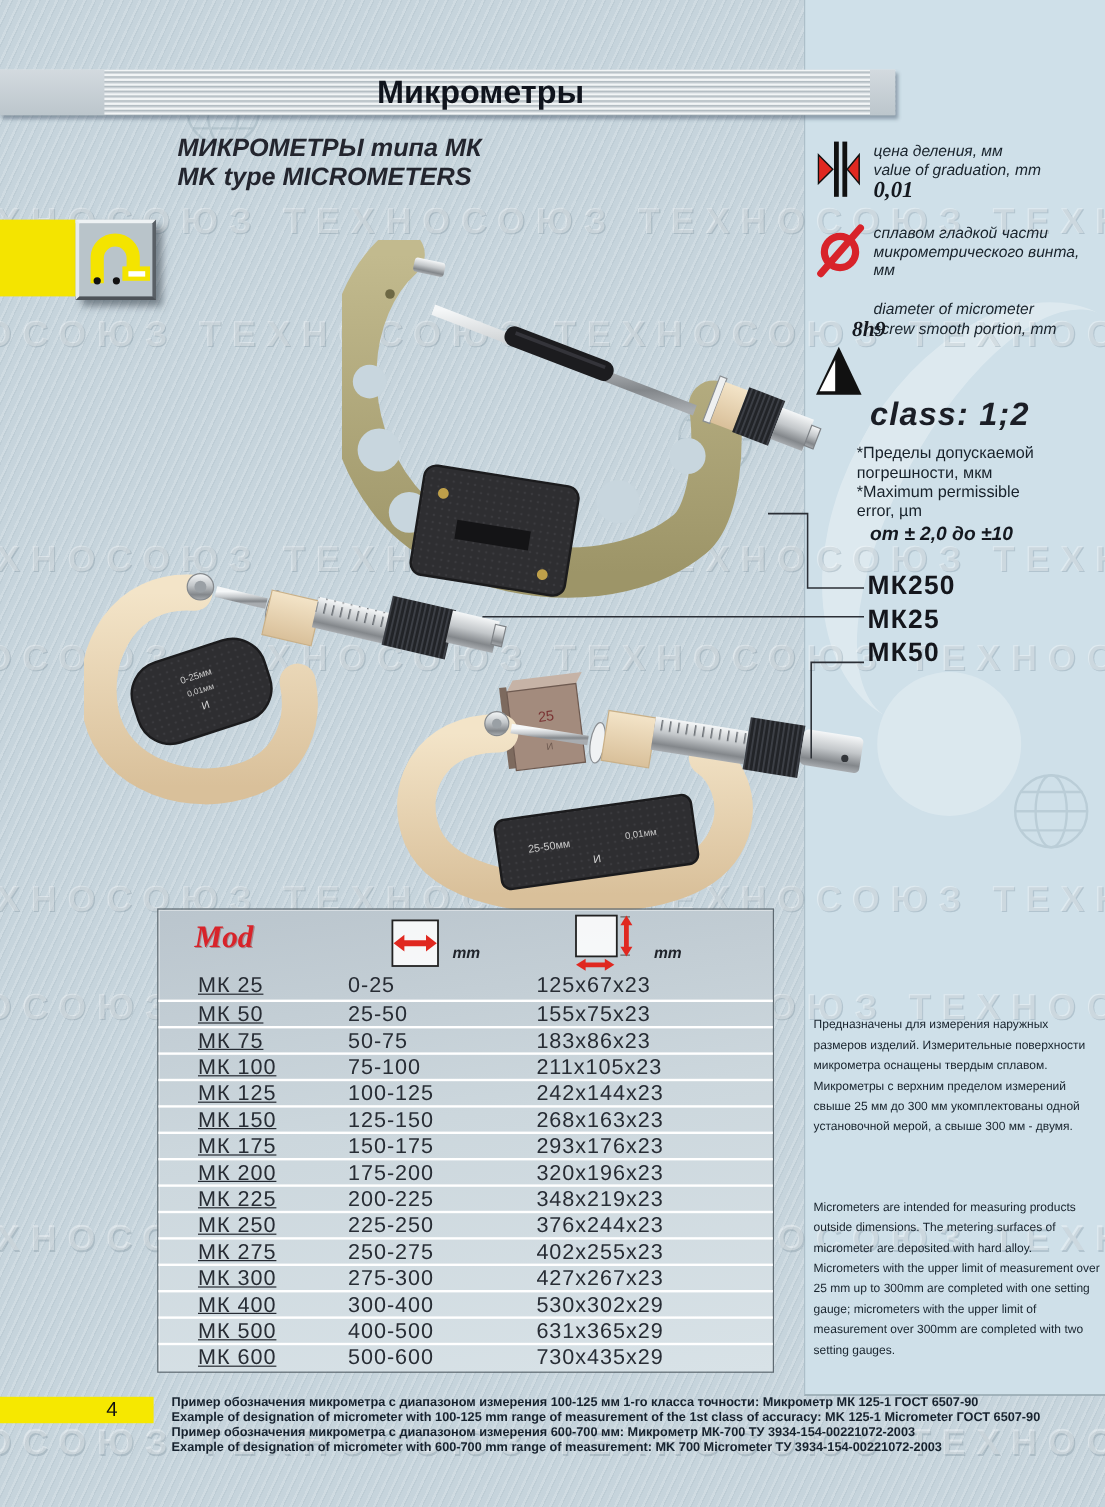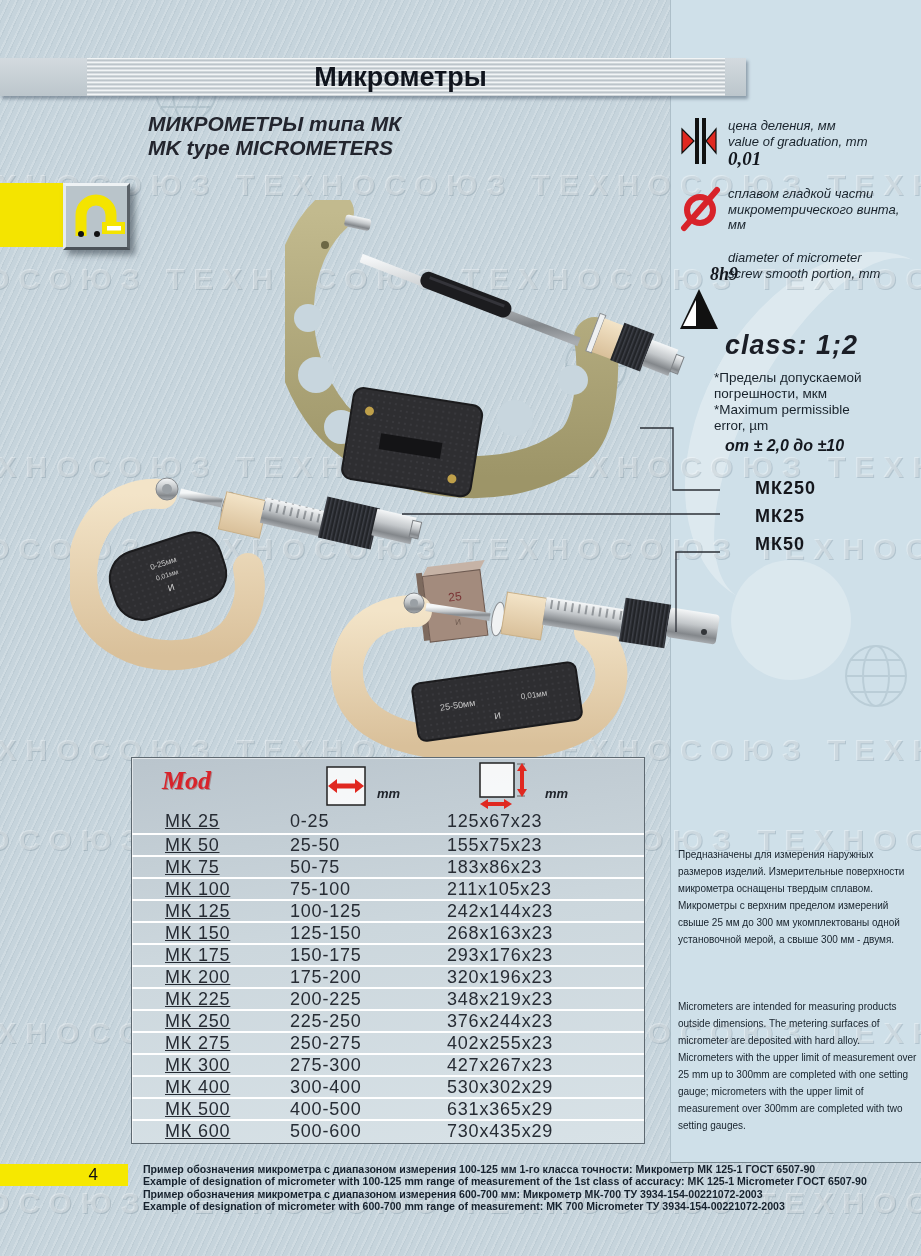--- a/index.html
+++ b/index.html
@@ -34,21 +34,21 @@
     border-top:3px solid #eef2f4;border-left:3px solid #e6ebee;border-right:3px solid #596066;border-bottom:3px solid #4c5258;
     box-shadow:5px 5px 6px rgba(40,50,60,.5);box-sizing:border-box;}
   
   .spec-label{font-size:13px;font-style:italic;line-height:15.5px;color:#18222b;}
   .spec-value{font-size:19px;font-weight:bold;font-style:italic;color:#14181f;text-align:left;font-family:Liberation Serif, serif;}
   .pre{white-space:pre-line;}
   .class-line{font-size:27px;font-weight:bold;font-style:italic;color:#1b1e26;letter-spacing:1px;}
   .err-note{font-size:13.5px;line-height:16px;color:#18222b;}
   .err-val{font-size:16px;font-weight:bold;font-style:italic;color:#14181f;}
   
-  .model-lbl{font-size:18px;font-weight:bold;letter-spacing:1px;color:#14161c;line-height:28px;margin-left:32px;}
+  .model-lbl{font-size:22px;font-weight:bold;letter-spacing:1px;color:#14161c;line-height:28px;}
   
   .spec-table{left:131px;top:757px;width:514px;height:387px;box-sizing:border-box;
     border:1px solid #5e6971;background:linear-gradient(172deg,#bac5cd 0%,#ccd7dd 45%,#d8e2e7 100%);
     box-shadow:inset 1px 1px 0 rgba(255,255,255,.55);}
   .t-head{position:relative;height:53px;}
   .mod-hdr{position:absolute;left:30px;top:8px;font-family:"Liberation Serif",serif;
     font-size:26px;font-weight:900;font-style:italic;color:#d8232a;text-shadow:1px 1px 0 rgba(120,20,20,.35);}
   .unit{font-size:13px;font-weight:bold;font-style:italic;color:#20242b;}
   .t-row{display:grid;grid-template-columns:158px 157px auto;height:22px;box-sizing:border-box;
     font-size:18px;letter-spacing:.8px;color:#272c34;line-height:20px;}

